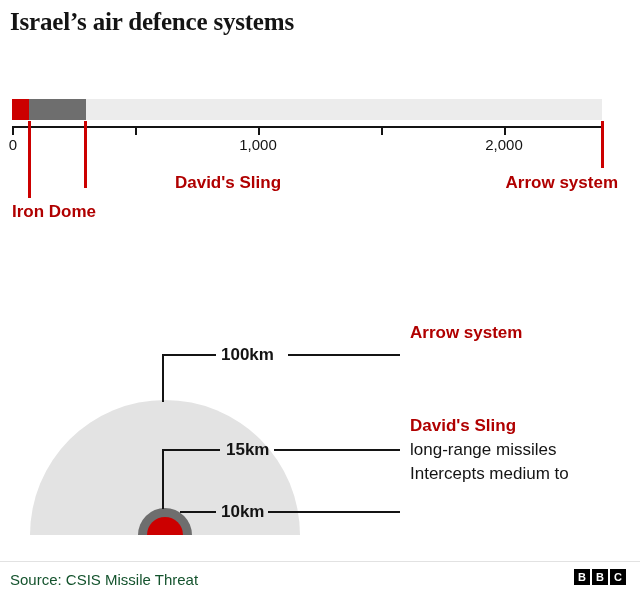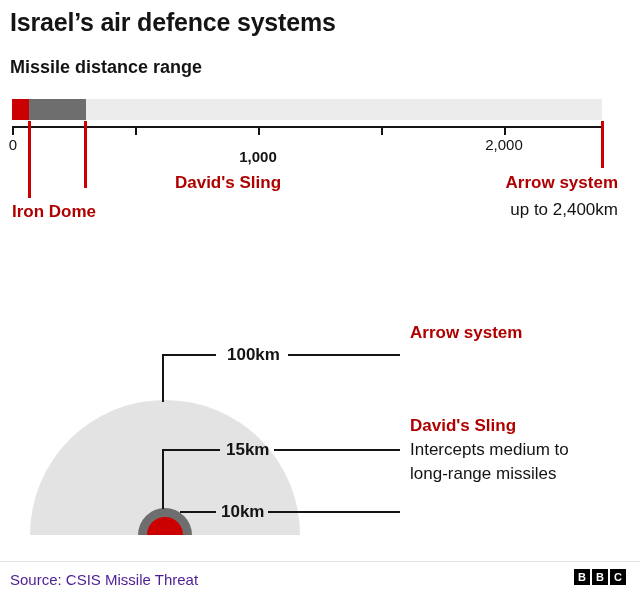--- a/index.html
+++ b/index.html
@@ -1,21 +1,21 @@
 <!DOCTYPE html>
 <html><head>
 <meta charset="utf-8">
 <style>
   * { margin:0; padding:0; box-sizing:border-box; }
   html,body { background:#ffffff; }
   body { font-family:"Liberation Sans","DejaVu Sans",sans-serif; color:#141414; }
   .canvas { position:relative; width:640px; height:596px; background:#ffffff; overflow:hidden; }
   .abs { position:absolute; }
 
-  .title { font-size:25px; font-weight:700; letter-spacing:-0.2px; }
+  .title { font-size:25px; font-weight:700; letter-spacing:-0.2px;font-family:Liberation Serif, serif; }
   .h2 { font-size:18px; font-weight:700; }
 
   
   .bar-track { left:12px; top:99px; width:590px; height:21px; background:#ececec; }
   .seg { position:absolute; left:0; top:0; height:100%; }
 
   .axis { left:12px; top:126px; width:591px; height:8px; border-top:2px solid #141414; }
   .tick { position:absolute; top:0; width:2px; height:7px; background:#141414; }
   .ticklabel { font-size:15px; text-align:center; }
 
@@ -32,94 +32,92 @@
                border-radius:27px 27px 0 0; }
   .dome-red { left:147px; top:517px; width:36px; height:18px; background:#cc0000;
               border-radius:18px 18px 0 0; }
 
   .kline { position:absolute; background:#141414; }
   .km-label { font-size:17px; font-weight:700; }
   .alt-block { line-height:24px; width:225px; }
 
   
   .divider { left:0; top:561px; width:640px; height:1px; background:#e2e2e2; }
-  .src { left:10px; top:571px; font-size:15px; color:#4c1d95; }
+  .src { left:10px; top:571px; font-size:15px; color:#14532d; }
   .bbc { left:574px; top:569px; display:flex; gap:2px; }
   .blk { width:16px; height:16px; background:#000; color:#fff; font-size:11px; font-weight:700;
          display:flex; align-items:center; justify-content:center; }
 </style>
 </head>
 <body>
 
 <div class="canvas">
 
   <div class="abs title" style="left:10px; top:8px;">Israel’s air defence systems</div>
 
-  <div class="abs h2" style="left:10px; top:57px;">Missile distance range</div>
 
   <div class="abs bar-track">
     <div class="seg" style="background: rgb(110, 110, 110); width: 12.5%;"></div>
     <div class="seg" style="background: rgb(204, 0, 0); width: 2.91667%;"></div>
   </div>
 
   <div class="abs axis">
     <div class="tick" style="left:0px;"></div>
     <div class="tick" style="left:123px;"></div>
     <div class="tick" style="left:246px;"></div>
     <div class="tick" style="left:369px;"></div>
     <div class="tick" style="left:492px;"></div>
   </div>
   <div class="abs ticklabel" style="left:4px;  top:136px; width:18px;">0</div>
-  <div class="abs ticklabel" style="left:228px; top:148px; width:60px;font-weight:bold;">1,000</div>
+  <div class="abs ticklabel" style="left:228px; top:136px; width:60px;">1,000</div>
   <div class="abs ticklabel" style="left:474px; top:136px; width:60px;">2,000</div>
 
   <div class="redline" style="top: 121px; height: 77px; left: 27.7083px;"></div>
   <div class="redline" style="top: 121px; height: 67px; left: 84.25px;"></div>
   <div class="redline" style="top: 121px; height: 47px; left: 600.5px;"></div>
 
   <div class="abs callout-block" style="left:12px; top:198px;">
     <div class="red-name">Iron Dome</div>
   </div>
 
   <div class="abs callout-block" style="left:158px; top:169px; width:140px; text-align:center;">
     <div class="red-name">David's Sling</div>
   </div>
 
   <div class="abs callout-block" style="right:22px; top:169px; text-align:right;">
     <div class="red-name">Arrow system</div>
-    <div class="val">up to 2,400km</div>
   </div>
 
 
   <div class="abs dome-big"></div>
   <div class="abs dome-ring"></div>
   <div class="abs dome-red"></div>
 
   <div class="kline" style="left:162px; top:354px; width:2px;  height:48px;"></div>
   <div class="kline" style="left:162px; top:354px; width:54px; height:2px;"></div>
-  <div class="abs km-label" style="left:227px; top:345px;">100km</div>
+  <div class="abs km-label" style="left:221px; top:345px;">100km</div>
   <div class="kline" style="left:288px; top:354px; width:112px; height:2px;"></div>
 
   <div class="kline" style="left:162px; top:449px; width:2px;  height:60px;"></div>
   <div class="kline" style="left:162px; top:449px; width:58px; height:2px;"></div>
   <div class="abs km-label" style="left:226px; top:440px;">15km</div>
   <div class="kline" style="left:274px; top:449px; width:126px; height:2px;"></div>
 
   <div class="kline" style="left:180px; top:511px; width:36px; height:2px;"></div>
   <div class="abs km-label" style="left:221px; top:502px;">10km</div>
   <div class="kline" style="left:268px; top:511px; width:132px; height:2px;"></div>
 
   <div class="abs alt-block" style="left:410px; top:321px;">
     <div class="red-name">Arrow system</div>
   </div>
 
   <div class="abs alt-block" style="left:410px; top:414px;">
     <div class="red-name">David's Sling</div>
+    <div class="val">long-range missiles</div>
     <div class="val">Intercepts medium to</div>
-    <div class="val">long-range missiles</div>
   </div>
 
 
   <div class="abs divider"></div>
   <div class="abs src">Source: CSIS Missile Threat</div>
   <div class="abs bbc">
     <span class="blk">B</span>
     <span class="blk">B</span>
     <span class="blk">C</span>
   </div>

